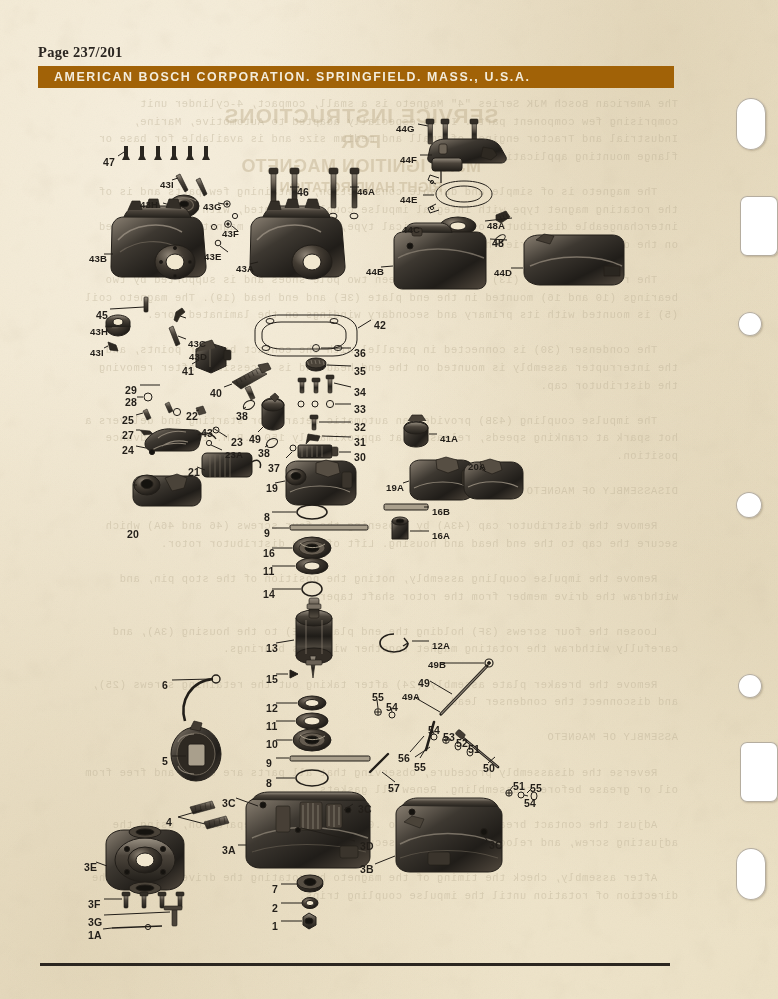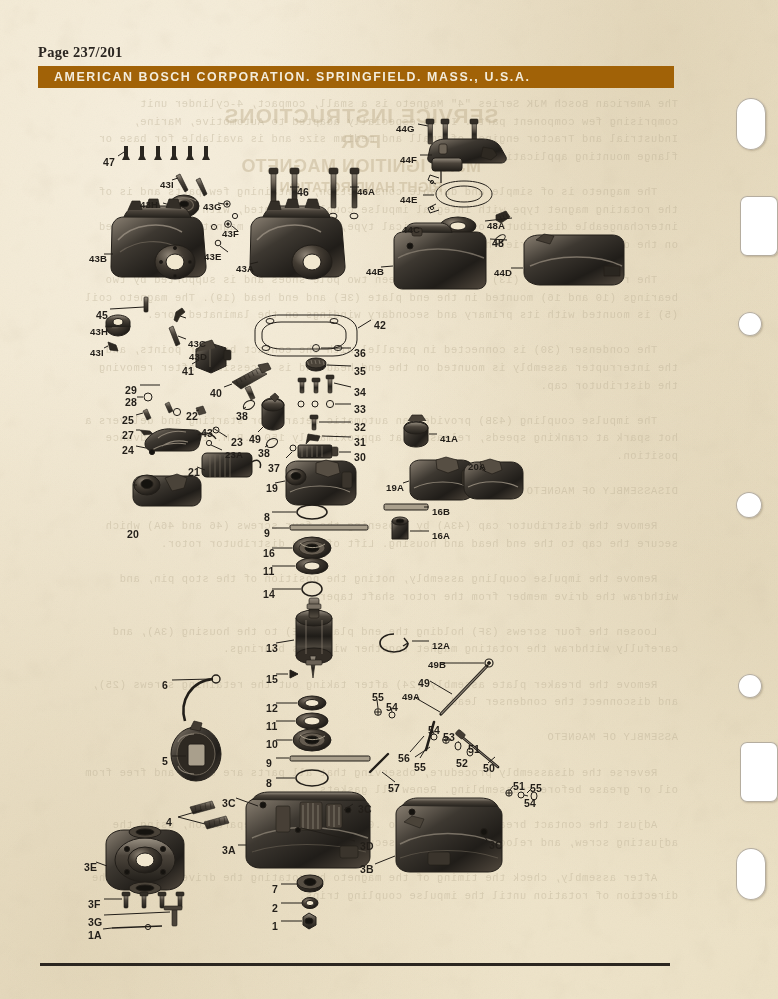--- a/index.html
+++ b/index.html
@@ -835,21 +835,21 @@
     <div class="lbl" style="left: 266px; top: 758px;">9</div>
     <div class="lbl" style="left: 266px; top: 778px;">8</div>
     <div class="lbl sm" style="left: 432px; top: 641px;">12A</div>
     <div class="lbl sm" style="left: 428px; top: 660px;">49B</div>
     <div class="lbl" style="left: 418px; top: 678px;">49</div>
     <div class="lbl sm" style="left: 402px; top: 692px;">49A</div>
     <div class="lbl" style="left: 372px; top: 692px;">55</div>
     <div class="lbl" style="left: 386px; top: 702px;">54</div>
     <div class="lbl" style="left: 428px; top: 725px;">54</div>
     <div class="lbl" style="left: 443px; top: 732px;">53</div>
-    <div class="lbl" style="left: 456px; top: 758px; text-align: right;">52</div>
+    <div class="lbl" style="left: 456px; top: 738px; text-align: right;">52</div>
     <div class="lbl" style="left: 468px; top: 744px;">51</div>
     <div class="lbl" style="left: 398px; top: 753px;">56</div>
     <div class="lbl" style="left: 414px; top: 762px;">55</div>
     <div class="lbl" style="left: 388px; top: 783px;">57</div>
     <div class="lbl" style="left: 483px; top: 763px;">50</div>
     <div class="lbl" style="left: 513px; top: 781px;">51</div>
     <div class="lbl" style="left: 530px; top: 783px;">55</div>
     <div class="lbl" style="left: 524px; top: 798px;">54</div>
     <div class="lbl" style="left: 162px; top: 680px;">6</div>
     <div class="lbl" style="left: 162px; top: 756px;">5</div>

